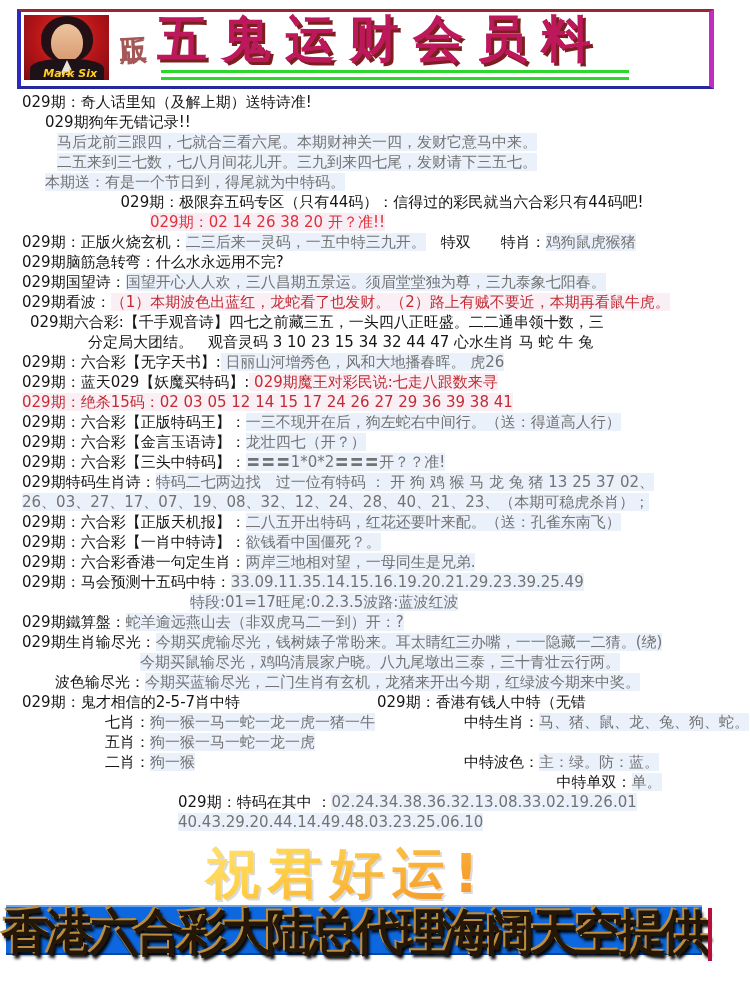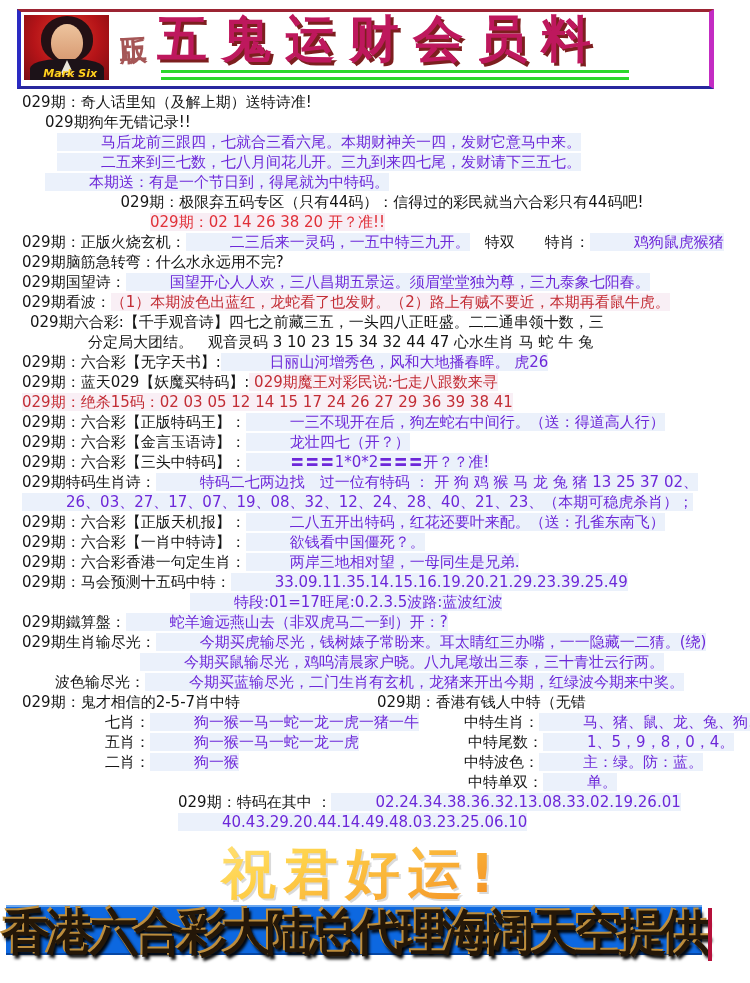--- a/index.html
+++ b/index.html
@@ -29,30 +29,30 @@
   .title-underline{position:absolute;left:140px;top:58px;width:468px;height:4px;
          border-top:3px solid #2bd82b;border-bottom:3px solid #2bd82b;}
 
   
   .content{position:absolute;left:0;top:92px;width:750px;}
   .line{line-height:20px;font-size:15px;white-space:nowrap;}
   .line.cols{display:flex;}
   .cl{flex:0 0 345px;}
   .cr{flex:1 1 auto;}
   .seg.k{color:#151515;}
-  .seg.b{color:#6d28d9;background:rgba(165,190,235,.22);padding-left:44px;}
+  .seg.b{color:#737373;background:rgba(165,190,235,.22);}
   .seg.r{color:#c22d35;background:rgba(225,175,205,.20);}
   .seg.r2{color:#e03038;background:rgba(225,175,205,.22);}
 
   
   .wish{position:absolute;left:0;top:838px;width:692px;text-align:center;font-size:54px;font-weight:bold;
         letter-spacing:8px;white-space:nowrap;
         background:linear-gradient(155deg,#fff6bd 5%,#ffd24a 40%,#f59a2a 68%,#e2512a 100%);
         -webkit-background-clip:text;background-clip:text;color:transparent;
-        filter:drop-shadow(2px 2px 0 rgba(150,150,150,.35));padding-left:16px;}
+        filter:drop-shadow(2px 2px 0 rgba(150,150,150,.35));}
   .banner{position:absolute;left:6px;top:905px;width:696px;height:50px;background:#0d68e0;
           display:flex;align-items:center;justify-content:center;overflow:visible;
           box-shadow:inset 0 2px 0 rgba(190,220,250,.55), inset 0 -2px 0 rgba(0,30,90,.45);}
   .banner-text{font-size:49px;font-weight:bold;letter-spacing:-5px;white-space:nowrap;color:#241708;
           transform:translateY(3px);
           text-shadow:-2px -2px 0 #bd8d3c, 2px 3px 3px #040404;}
   .banner-edge{position:absolute;left:708px;top:908px;width:4px;height:53px;background:#b5103a;}
 </style>
 </head>
 <body>
@@ -106,29 +106,28 @@
       <div class="line cols">
         <div class="cl" style="padding-left: 22px;"><span class="seg k">029期：鬼才相信的2-5-7肖中特</span></div>
         <div class="cr" style="padding-left: 10px;"><span class="seg k">029期：香港有钱人中特（无错</span></div>
       </div>
       <div class="line cols">
         <div class="cl" style="padding-left: 105px;"><span class="seg k">七肖：</span><span class="seg b">狗一猴一马一蛇一龙一虎一猪一牛</span></div>
         <div class="cr" style="padding-left: 14px;"><span class="seg k">中特生肖：</span><span class="seg b">马、猪、鼠、龙、兔、狗、蛇。</span></div>
       </div>
       <div class="line cols">
         <div class="cl" style="padding-left: 105px;"><span class="seg k">五肖：</span><span class="seg b">狗一猴一马一蛇一龙一虎</span></div>
-        <div class="cr" style="padding-left: 18px;"><span class="seg k">中特尾数：</span><span class="seg b">1、5，9，8，0，4。</span></div>
       </div>
       <div class="line cols">
         <div class="cl" style="padding-left: 105px;"><span class="seg k">二肖：</span><span class="seg b">狗一猴</span></div>
         <div class="cr" style="padding-left: 14px;"><span class="seg k">中特波色：</span><span class="seg b">主：绿。防：蓝。</span></div>
       </div>
       <div class="line cols">
         <div class="cl" style="padding-left: 105px;"></div>
-        <div class="cr" style="padding-left: 18px;"><span class="seg k">中特单双：</span><span class="seg b">单。</span></div>
+        <div class="cr" style="padding-left: 18px; text-align: center;"><span class="seg k">中特单双：</span><span class="seg b">单。</span></div>
       </div>
       <div class="line" style="padding-left: 178px;"><span class="seg k">029期：特码在其中 ：</span><span class="seg b">02.24.34.38.36.32.13.08.33.02.19.26.01</span></div>
       <div class="line" style="padding-left: 178px;"><span class="seg b">40.43.29.20.44.14.49.48.03.23.25.06.10</span></div>
     </div>
 
   <div class="wish">祝君好运!</div>
   <div class="banner">
     <div class="banner-text">香港六合彩大陆总代理海阔天空提供</div>
   </div>
   <div class="banner-edge"></div>

